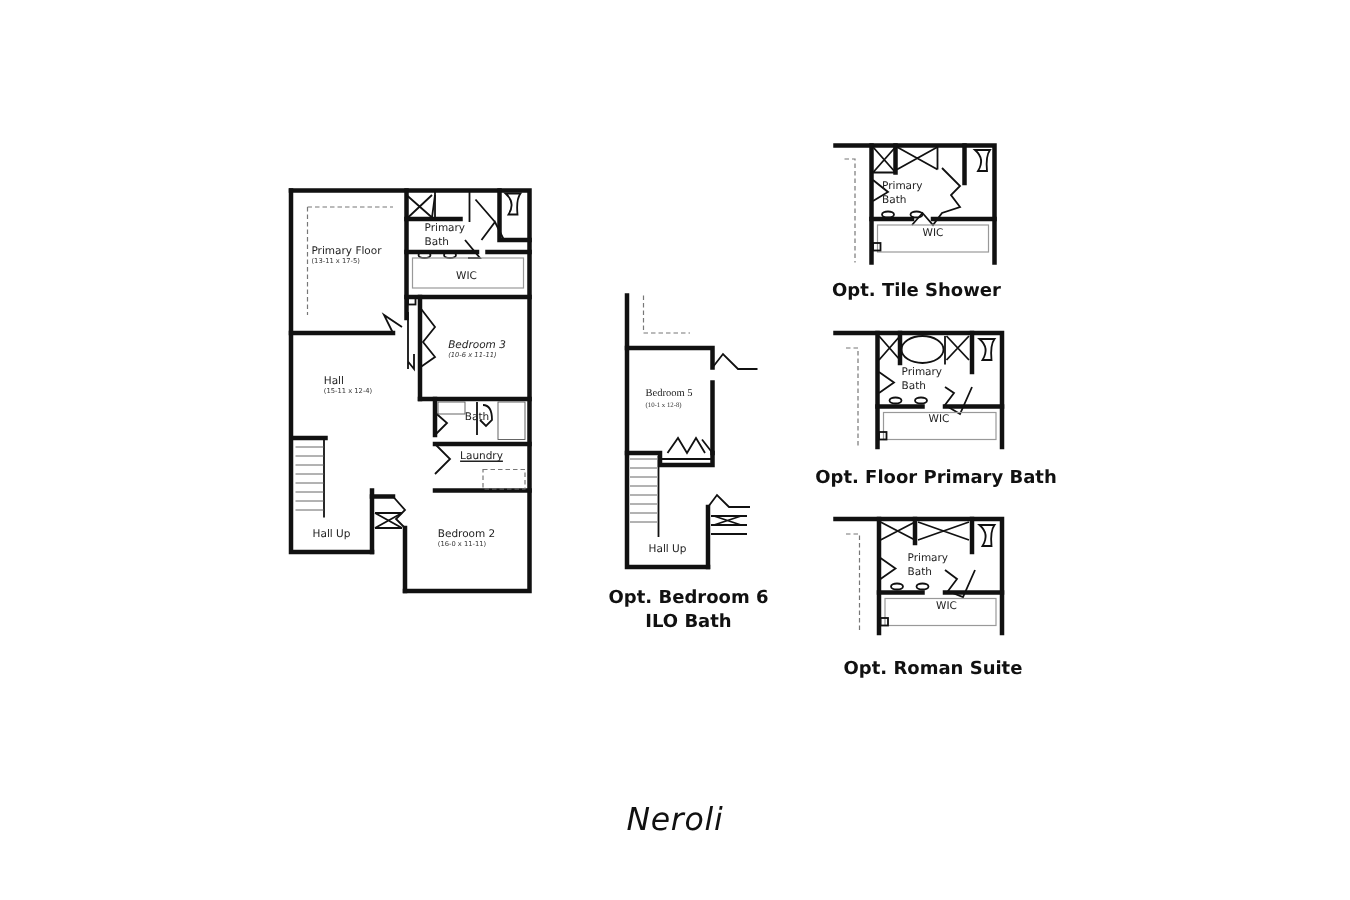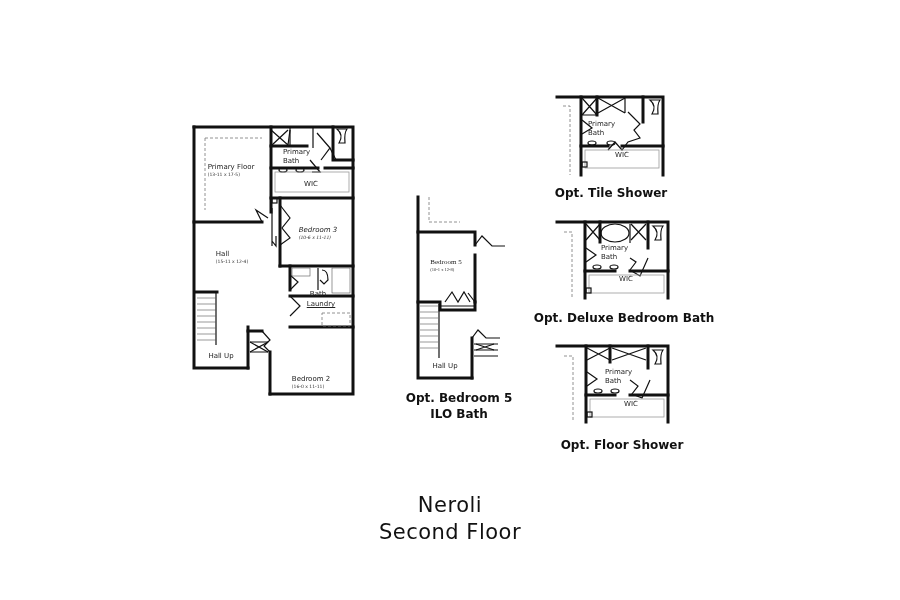--- a/index.html
+++ b/index.html
@@ -165,72 +165,71 @@
   <span>WIC</span>
 </div>
 <div class="room-label" style="left:318px; top:226px;font-style:italic;">
   <span>Bedroom 3</span><br>
   <span class="dim">(10-6 x 11-11)</span>
 </div>
 <div class="room-label" style="left:232px; top:250px;">
   <span>Hall</span><br>
   <span class="dim">(15-11 x 12-4)</span>
 </div>
-<div class="room-label" style="left:318px; top:290px;">
+<div class="room-label" style="left:318px; top:274px;">
   <span>Bath</span>
 </div>
 <div class="room-label" style="left:321px; top:300px;text-decoration:underline;">
   <span>Laundry</span>
 </div>
-<div class="room-label" style="left:311px; top:352px;margin-top:23px;">
+<div class="room-label" style="left:311px; top:352px;">
   <span>Bedroom 2</span><br>
   <span class="dim">(16-0 x 11-11)</span>
 </div>
 <div class="room-label" style="left:221px; top:352px;">
   <span>Hall Up</span>
 </div>
 
 <div class="room-label" style="left:446px; top:258px;font-family:Liberation Serif, serif;">
   <span>Bedroom 5</span><br>
   <span class="dim">(10-1 x 12-8)</span>
 </div>
 <div class="room-label" style="left:445px; top:362px;">
   <span>Hall Up</span>
 </div>
 <div class="caption" style="left:459px; top:391px;">
-  <span>Opt. Bedroom 5</span><br>
+  <span>Opt. Bedroom 6</span><br>
   <span>ILO Bath</span>
 </div>
 
 <div class="room-label" style="left:605px; top:120px; width:34px; white-space:normal;">
   <span>Primary Bath</span>
 </div>
 <div class="room-label" style="left:622px; top:151px;">
   <span>WIC</span>
 </div>
 <div class="caption" style="left:611px; top:186px;">
   <span>Opt. Tile Shower</span>
 </div>
 
 <div class="room-label" style="left:618px; top:244px; width:34px; white-space:normal;">
   <span>Primary Bath</span>
 </div>
 <div class="room-label" style="left:626px; top:275px;">
   <span>WIC</span>
 </div>
 <div class="caption" style="left:624px; top:311px;">
-  <span>Opt. Deluxe Bedroom Bath</span>
+  <span>Opt. Floor Primary Bath</span>
 </div>
 
 <div class="room-label" style="left:622px; top:368px; width:34px; white-space:normal;">
   <span>Primary Bath</span>
 </div>
 <div class="room-label" style="left:631px; top:400px;">
   <span>WIC</span>
 </div>
 <div class="caption" style="left:622px; top:438px;">
-  <span>Opt. Floor Shower</span>
-</div>
-
-<div class="title" style="top:492px;">
+  <span>Opt. Roman Suite</span>
+</div>
+
+<div class="title" style="top:533px;font-style:italic;">
   <span>Neroli</span><br>
-  <span>Second Floor</span>
 </div>
 
 </body></html>

